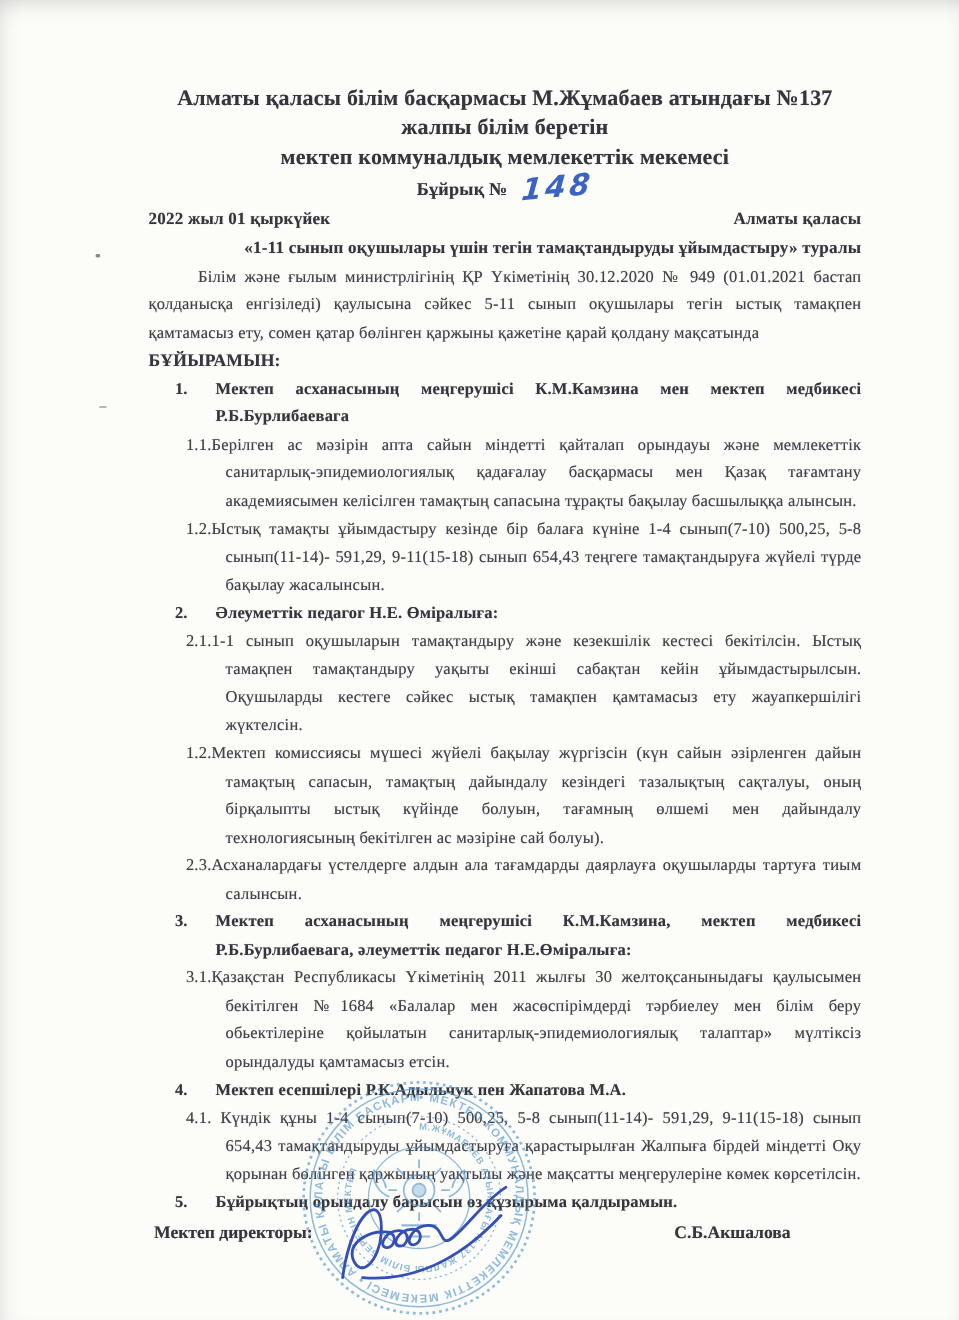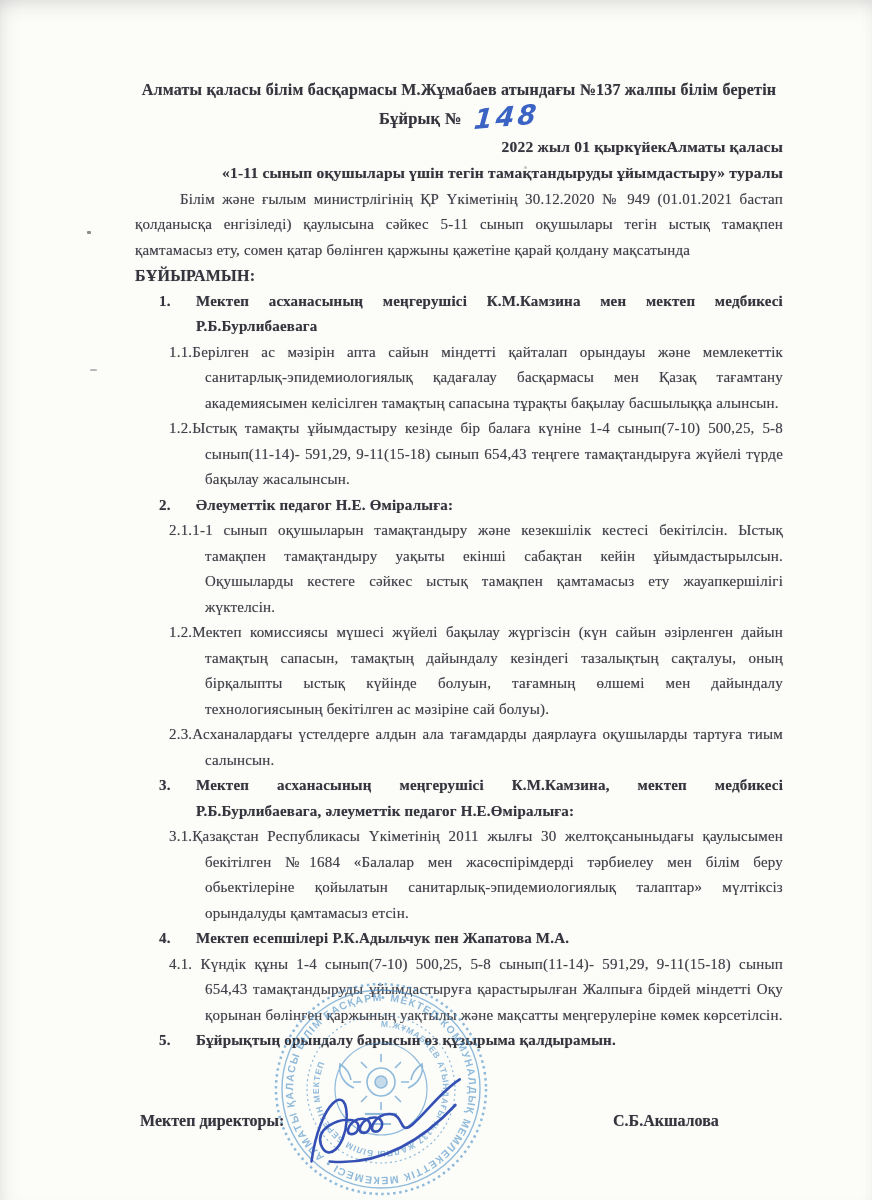--- a/index.html
+++ b/index.html
@@ -9,29 +9,29 @@
     font-family:"Liberation Serif",serif;color:#41414a;
     box-shadow:inset 0 16px 22px -16px rgba(70,70,80,.25),
                inset 16px 0 22px -18px rgba(70,70,80,.18),
                inset -10px 0 18px -16px rgba(70,70,80,.10);
   }
   .content{position:absolute;left:135px;top:76px;width:648px;}
   .doc{font-size:15px;line-height:25.5px;text-align:justify;
        text-shadow:0 0 .8px rgba(65,65,75,.5);letter-spacing:.2px;}
   .center{text-align:center;}
   .b{font-weight:bold;color:#35353e;}
-  .hdr{font-size:16px;line-height:27px;}
+  .hdr{font-size:20px;line-height:27px;}
   .order-line{margin-top:1px;font-size:16.5px;}
   .hand-num{
     font-family:"DejaVu Sans",sans-serif;font-style:italic;font-weight:bold;
     color:#3a63c4;font-size:27px;display:inline-block;letter-spacing:3px;
     transform:rotate(-5deg) skewX(-10deg);margin-left:8px;vertical-align:-2px;
     text-shadow:none;
   }
-  .meta-row{display:flex;justify-content:flex-end;margin-top:2px;font-size:15.5px;}
+  .meta-row{display:flex;justify-content:space-between;margin-top:2px;font-size:15.5px;}
   .subject{margin-top:1px;font-size:15.5px;text-align:right;}
   .preamble{text-indent:45px;margin-top:1px;}
   .verb{font-size:16px;text-align:left;}
   .item{position:relative;padding-left:61px;margin-top:0;}
   .it-num{position:absolute;left:24px;top:0;font-weight:bold;color:#35353e;}
   .it-title{font-weight:bold;color:#35353e;text-align:justify;}
   .subitem{padding-left:70px;text-indent:-36px;text-align:justify;}
   .si-num{color:#41414a;}
   .stamp{position:absolute;left:270px;top:978px;width:222px;height:222px;opacity:.62;pointer-events:none;}
   .signature{position:absolute;left:292px;top:1066px;width:215px;height:115px;pointer-events:none;}
@@ -48,20 +48,21 @@
 <body>
 
 <div class="page">
 
   <div class="artifact a1"></div>
   <div class="artifact a2"></div>
   <div class="artifact a3"></div>
 
   <div class="content doc">
     <div class="center b hdr">Алматы қаласы білім басқармасы М.Жұмабаев атындағы №137 жалпы білім беретін</div>
+    <div class="center b hdr">мектеп коммуналдық мемлекеттік мекемесі</div>
 
     <div class="center b order-line">
       <span>Бұйрық №</span>
       <span class="hand-num">148</span>
     </div>
 
     <div class="meta-row">
       <span class="b">2022 жыл 01 қыркүйек</span>
       <span class="b">Алматы қаласы</span>
     </div>

